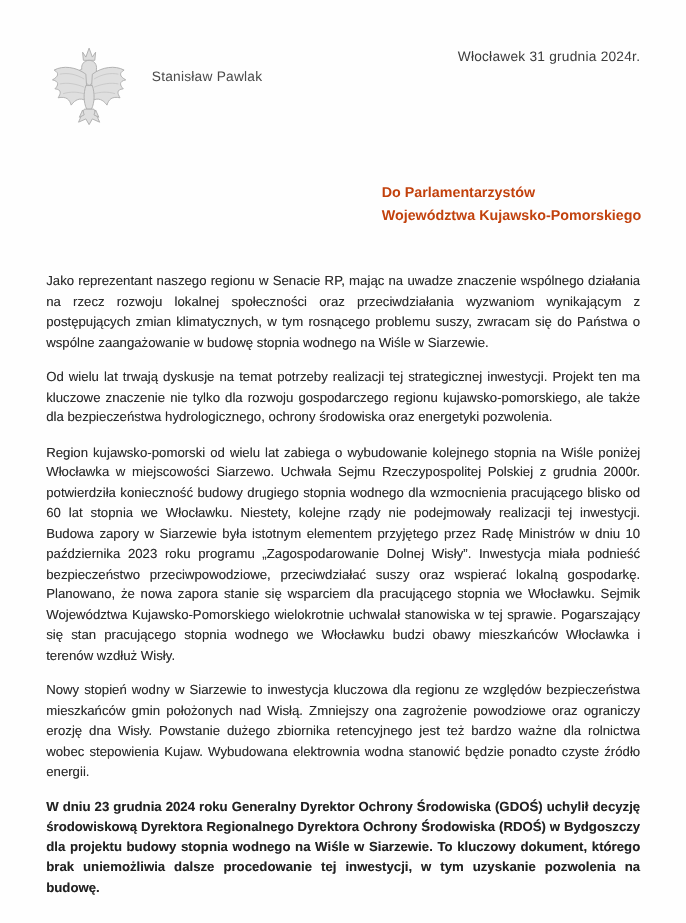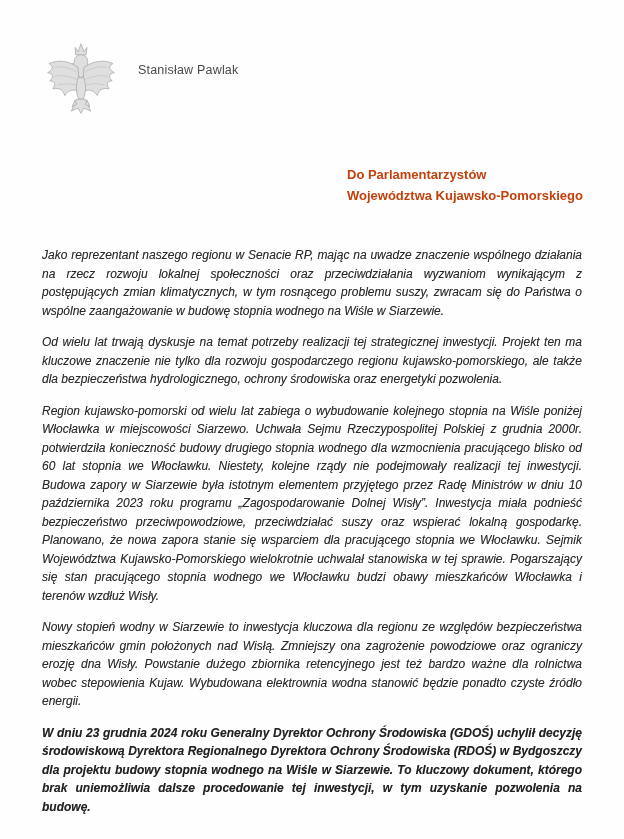--- a/index.html
+++ b/index.html
@@ -62,21 +62,20 @@
     line-height: 18.5px;
     color: #2b2b2b;
     text-shadow: 0 0 0.4px rgba(40,40,40,0.4);
   }
   .salutation {
     margin: 0 0 14px 0;
   }
   .letter-body p.para {
     margin: 0 0 13px 0;
     text-align: justify;
-    font-style: italic;
   }
   .letter-body p.para.bold {
     font-weight: bold;
     color: #222222;
   }
 </style>
 </head>
 <body>
 
 <div class="page">
@@ -109,20 +108,21 @@
         <path d="M86 54 C76 52 66 54 56 58"></path>
         <path d="M82 66 C72 63 64 64 56 66"></path>
       </g>
     </svg>
   </div>
 
   <div class="sender">
     <div>Stanisław Pawlak</div>
   </div>
 
+  <div class="dateline">Włocławek 31 grudnia 2024r.</div>
 
   <div class="recipient">
     <div>Do Parlamentarzystów</div>
     <div>Województwa Kujawsko-Pomorskiego</div>
   </div>
 
   <div class="letter-body">
     <p class="para">Jako reprezentant naszego regionu w Senacie RP, mając na uwadze znaczenie wspólnego działania na rzecz rozwoju lokalnej społeczności oraz przeciwdziałania wyzwaniom wynikającym z postępujących zmian klimatycznych, w tym rosnącego problemu suszy, zwracam się do Państwa o wspólne zaangażowanie w budowę stopnia wodnego na Wiśle w Siarzewie.</p>
     <p class="para">Od wielu lat trwają dyskusje na temat potrzeby realizacji tej strategicznej inwestycji. Projekt ten ma kluczowe znaczenie nie tylko dla rozwoju gospodarczego regionu kujawsko-pomorskiego, ale także dla bezpieczeństwa hydrologicznego, ochrony środowiska oraz energetyki pozwolenia.</p>
     <p class="para">Region kujawsko-pomorski od wielu lat zabiega o wybudowanie kolejnego stopnia na Wiśle poniżej Włocławka w miejscowości Siarzewo. Uchwała Sejmu Rzeczypospolitej Polskiej z grudnia 2000r. potwierdziła konieczność budowy drugiego stopnia wodnego dla wzmocnienia pracującego blisko od 60 lat stopnia we Włocławku. Niestety, kolejne rządy nie podejmowały realizacji tej inwestycji. Budowa zapory w Siarzewie była istotnym elementem przyjętego przez Radę Ministrów w dniu 10 października 2023 roku programu „Zagospodarowanie Dolnej Wisły”. Inwestycja miała podnieść bezpieczeństwo przeciwpowodziowe, przeciwdziałać suszy oraz wspierać lokalną gospodarkę. Planowano, że nowa zapora stanie się wsparciem dla pracującego stopnia we Włocławku. Sejmik Województwa Kujawsko-Pomorskiego wielokrotnie uchwalał stanowiska w tej sprawie. Pogarszający się stan pracującego stopnia wodnego we Włocławku budzi obawy mieszkańców Włocławka i terenów wzdłuż Wisły.</p>

